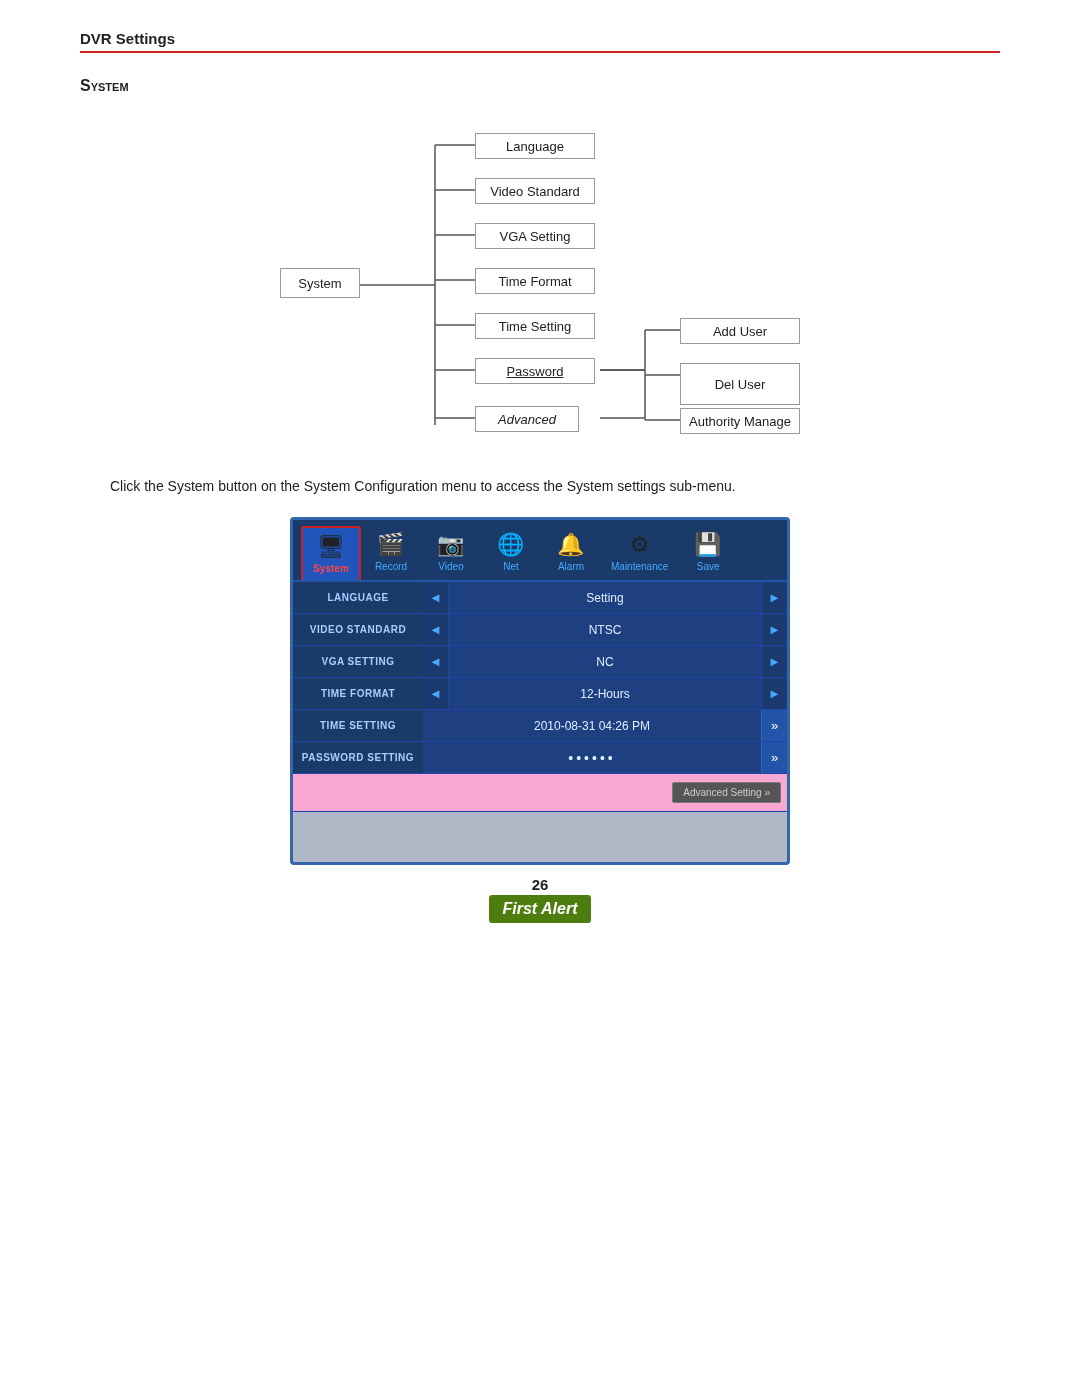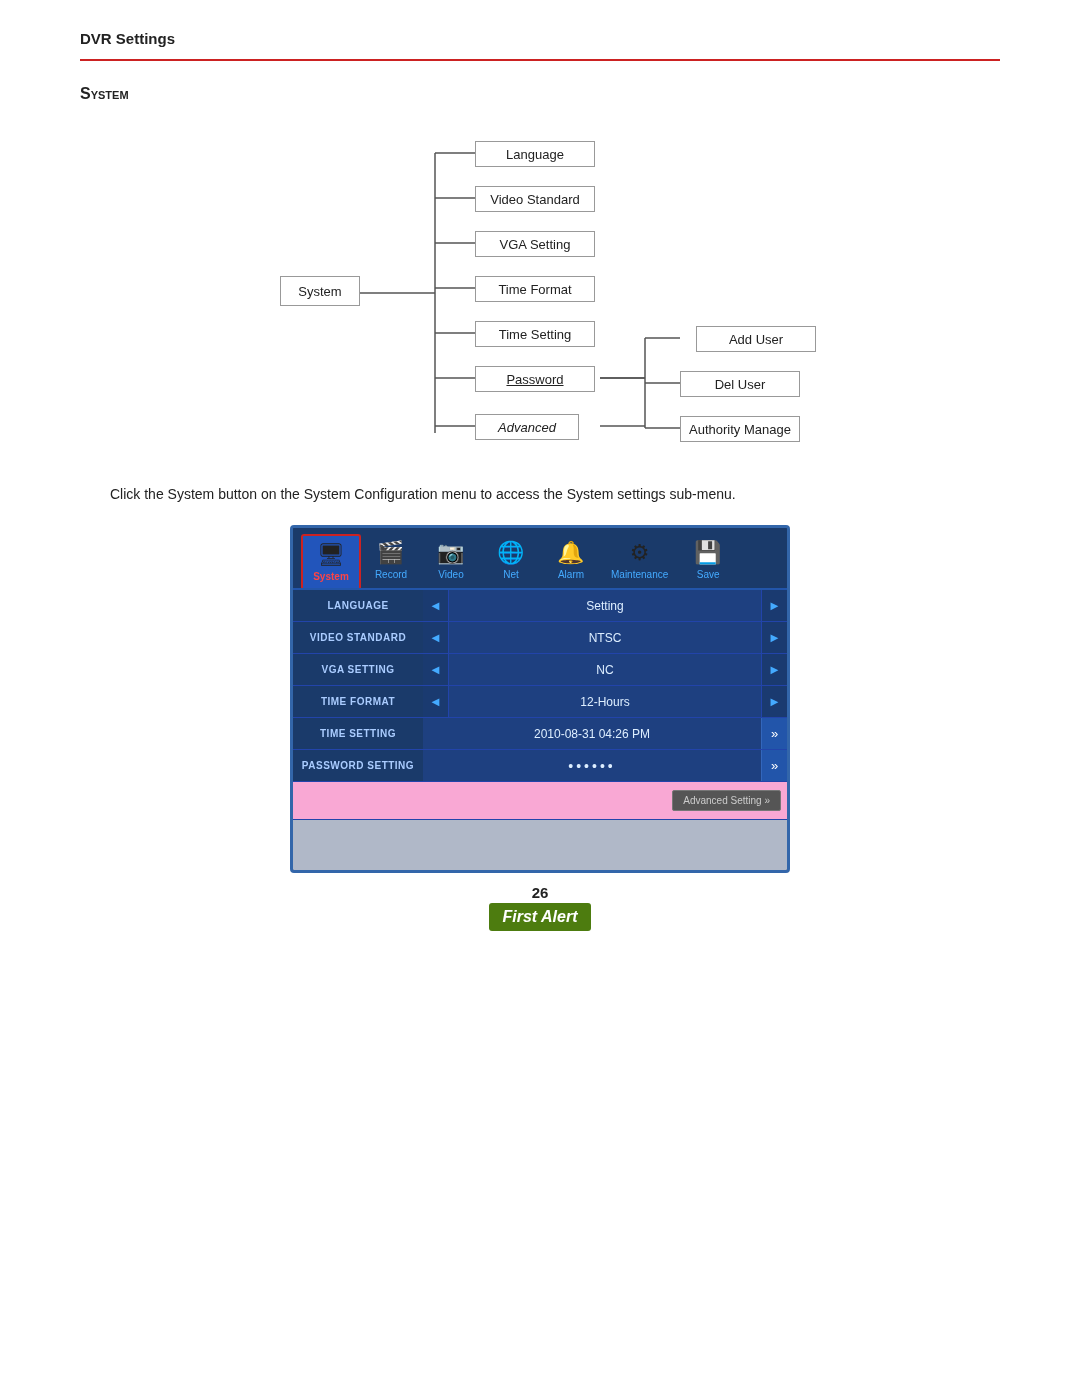--- a/index.html
+++ b/index.html
@@ -18,21 +18,21 @@
       min-height: 1397px;
       background: #fff;
       padding: 30px 80px 60px 80px;
       position: relative;
     }
 
     
     .header-section {
       border-bottom: 2px solid #cc2222;
       margin-bottom: 6px;
-      padding-bottom: 12px;
+      padding-bottom: 4px;
     }
     .header-title {
       font-weight: bold;
       font-size: 15px;
     }
     .subtitle {
       font-size: 13px;
       color: #444;
       margin-top: 2px;
     }
@@ -329,22 +329,22 @@
       </div>
 
       <div class="diag-box" style="left:215px; top:8px; width:120px; height:26px;">Language</div>
       <div class="diag-box" style="left:215px; top:53px; width:120px; height:26px;">Video Standard</div>
       <div class="diag-box" style="left:215px; top:98px; width:120px; height:26px;">VGA Setting</div>
       <div class="diag-box" style="left:215px; top:143px; width:120px; height:26px;">Time Format</div>
       <div class="diag-box" style="left:215px; top:188px; width:120px; height:26px;">Time Setting</div>
       <div class="diag-box" style="left:215px; top:233px; width:120px; height:26px;text-decoration:underline;">Password</div>
       <div class="diag-box" style="left:215px; top:281px; width:104px; height:26px;font-style:italic;">Advanced</div>
 
-      <div class="diag-box" style="left:420px; top:193px; width:120px; height:26px;margin-left:16px;">Add User</div>
-      <div class="diag-box" style="left:420px; top:238px; width:120px; height:26px;">Del User</div>
+      <div class="diag-box" style="left:420px; top:193px; width:120px; height:26px;">Add User</div>
+      <div class="diag-box" style="left:420px; top:238px; width:120px; height:42px;">Del User</div>
       <div class="diag-box" style="left:420px; top:283px; width:120px; height:26px;">Authority Manage</div>
 
     </div>
   </div>
 
   <div class="body-text">Click the System button on the System Configuration menu to access the System settings sub-menu.</div>
 
   <div class="dvr-screenshot">
     <div class="dvr-ui">
 

